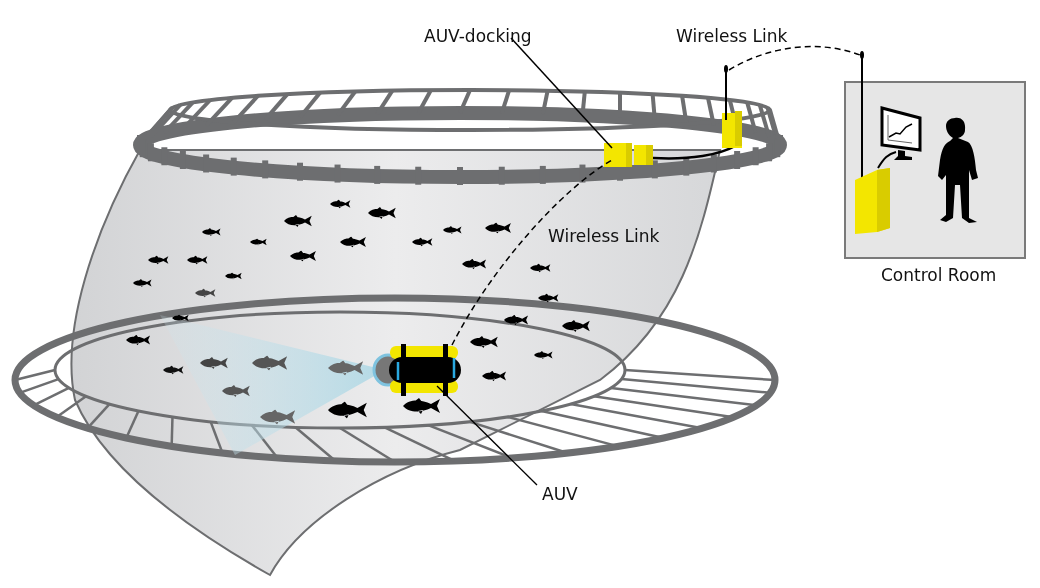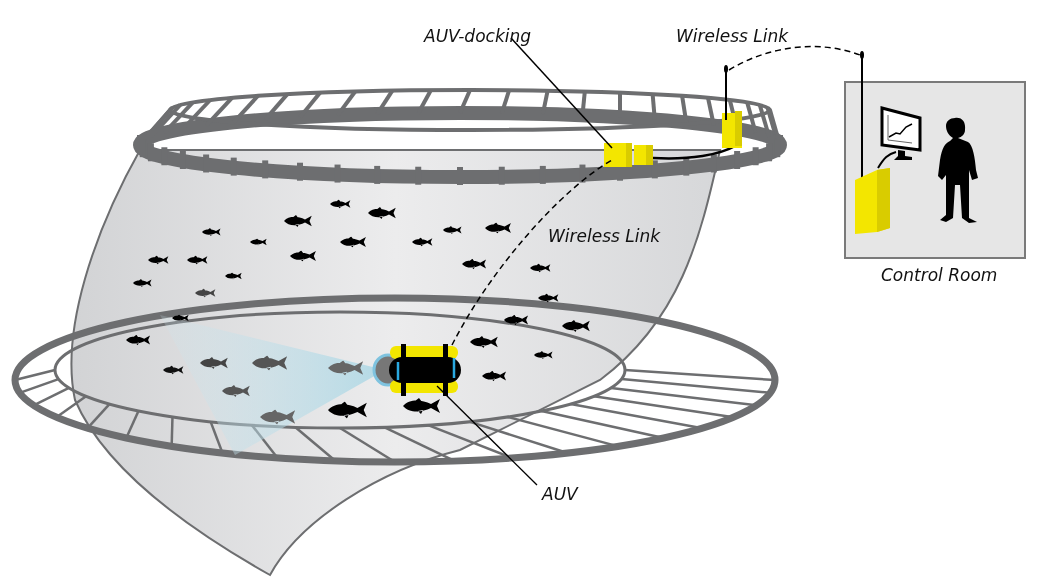--- a/index.html
+++ b/index.html
@@ -1,16 +1,16 @@
 <!DOCTYPE html>
 <html><head>
 <meta charset="utf-8">
 <style>
   html,body{margin:0;padding:0;background:#ffffff;}
-  #stage{position:relative;width:1040px;height:588px;overflow:hidden;background:#fff;font-family:"Liberation Sans",sans-serif;font-style:italic;}
+  #stage{position:relative;width:1040px;height:588px;overflow:hidden;background:#fff;font-family:"Liberation Sans",sans-serif;}
   svg{position:absolute;left:0;top:0;}
   .lbl{font-family:"DejaVu Sans",sans-serif;font-size:17px;fill:#111;}
 </style>
 </head>
 <body>
 
 <div id="stage">
 <svg width="1040" height="588" viewBox="0 0 1040 588" xmlns="http://www.w3.org/2000/svg">
   <defs>
     <linearGradient id="netg" x1="0" x2="1" y1="0" y2="0">

